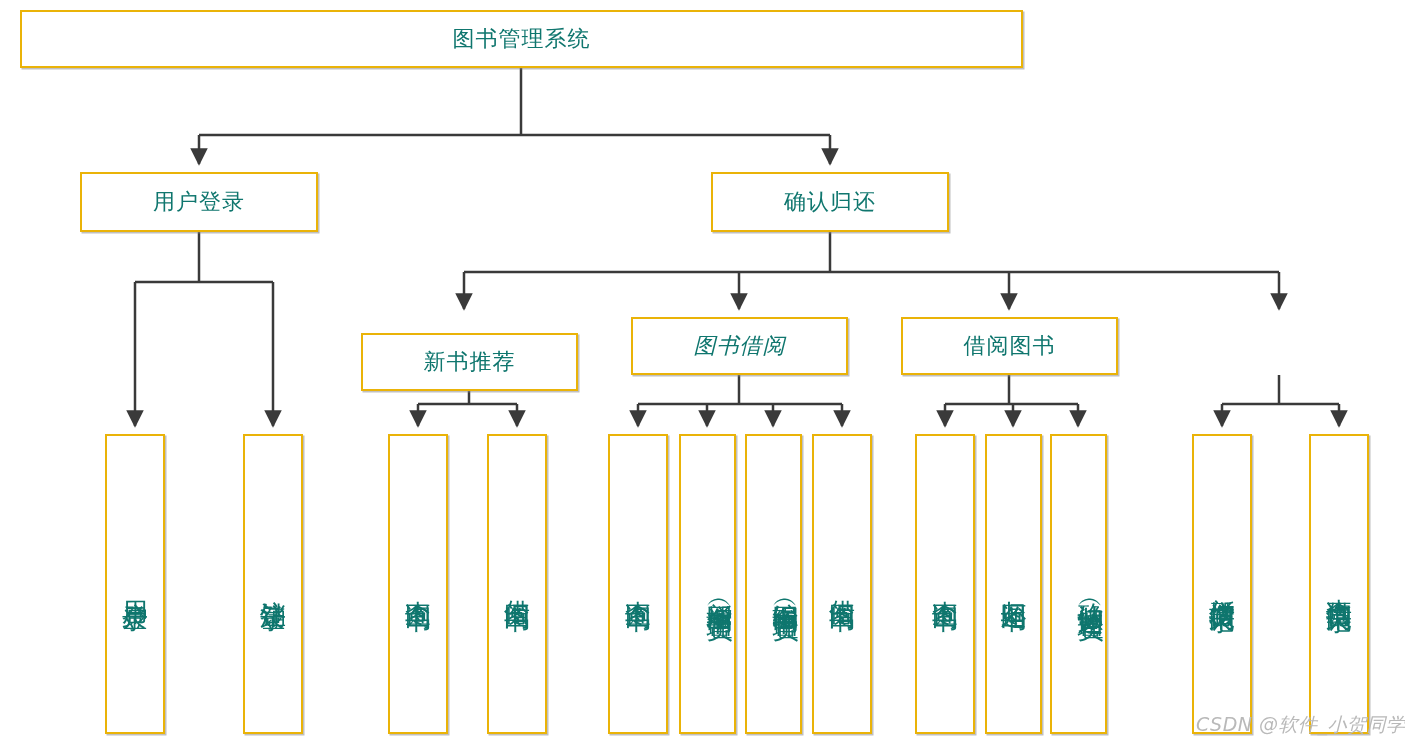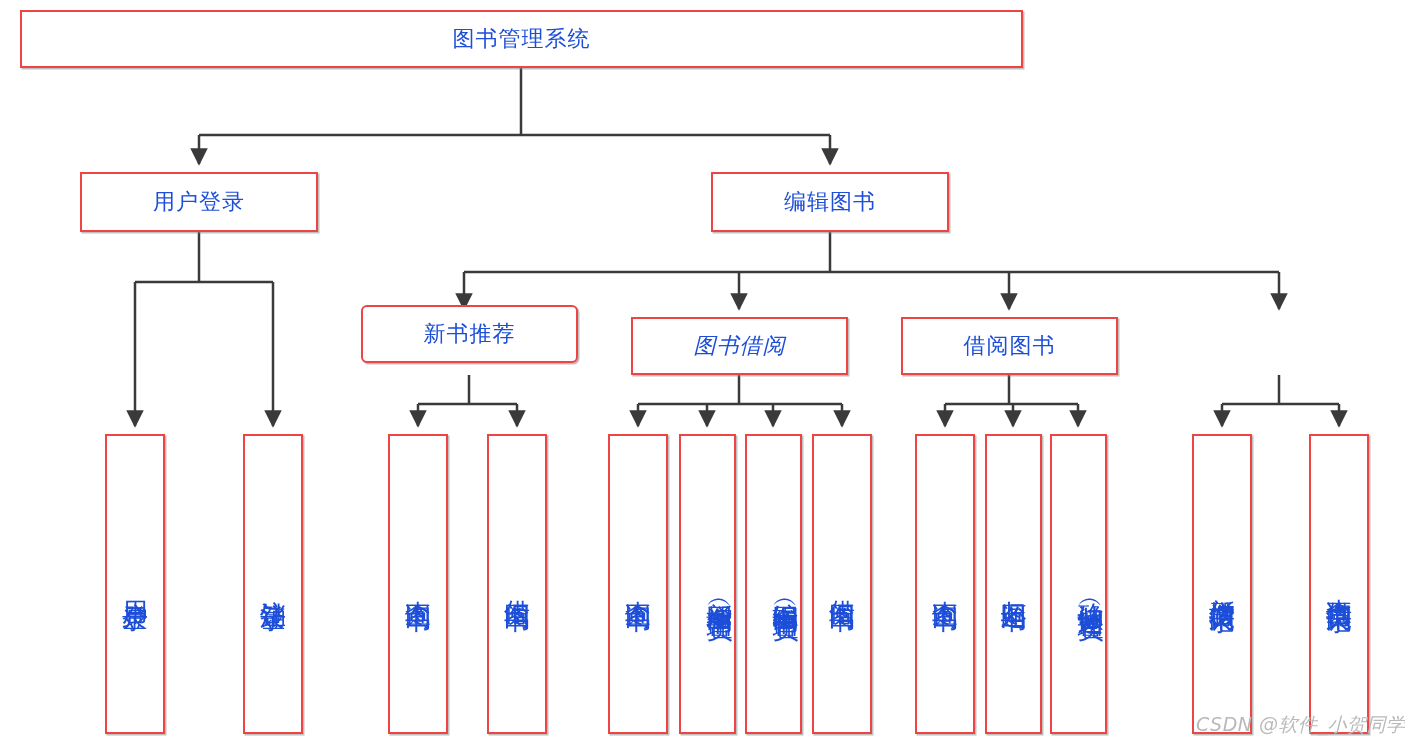--- a/index.html
+++ b/index.html
@@ -20,26 +20,26 @@
   #diagram-svg {
     position: absolute;
     left: 0;
     top: 0;
     width: 1405px;
     height: 747px;
   }
   .node-box {
     position: absolute;
     box-sizing: border-box;
-    border: 2px solid #ef4444;
+    border: 2px solid #eab308;
     background: #ffffff;
     display: flex;
     align-items: center;
     justify-content: center;
-    color: #1d4ed8;
+    color: #0f766e;
     box-shadow: 1.5px 1.5px 0 rgba(140,140,140,0.55);
   }
   .node-box.horiz {
     font-size: 22px;
     letter-spacing: 1px;
     line-height: 1.2;
   }
   .node-box.vert {
     writing-mode: vertical-rl;
     text-orientation: upright;
@@ -115,23 +115,23 @@
       <path d="M 1279 375 L 1279 404"></path>
       <path d="M 1222 404 L 1339 404"></path>
       <path d="M 1222 404 L 1222 426" marker-end="url(#arrow)"></path>
       <path d="M 1339 404 L 1339 426" marker-end="url(#arrow)"></path>
     </g>
   </svg>
 
   <div class="node-box horiz" style="left:20px; top:10px; width:1003px; height:58px;">图书管理系统</div>
 
   <div class="node-box horiz" style="left:80px; top:172px; width:238px; height:60px;">用户登录</div>
-  <div class="node-box horiz" style="left:711px; top:172px; width:238px; height:60px;">编辑图书</div>
+  <div class="node-box horiz" style="left:711px; top:172px; width:238px; height:60px;">确认归还</div>
 
-  <div class="node-box horiz" style="left:361px; top:305px; width:217px; height:58px;border-radius:6px;">新书推荐</div>
+  <div class="node-box horiz" style="left:361px; top:333px; width:217px; height:58px;">新书推荐</div>
   <div class="node-box horiz" style="left:631px; top:317px; width:217px; height:58px;font-style:italic;">图书借阅</div>
   <div class="node-box horiz" style="left:901px; top:317px; width:217px; height:58px;">借阅图书</div>
 
   <div class="node-box vert tall-center" style="left:105px; top:434px; width:60px; height:300px;">用户登录</div>
   <div class="node-box vert tall-center" style="left:243px; top:434px; width:60px; height:300px;">注销登录</div>
 
   <div class="node-box vert tall-center" style="left:388px; top:434px; width:60px; height:300px;">查询图书</div>
   <div class="node-box vert tall-center" style="left:487px; top:434px; width:60px; height:300px;">借阅图书</div>
 
   <div class="node-box vert tall-center" style="left:608px; top:434px; width:60px; height:300px;">查询图书</div>

